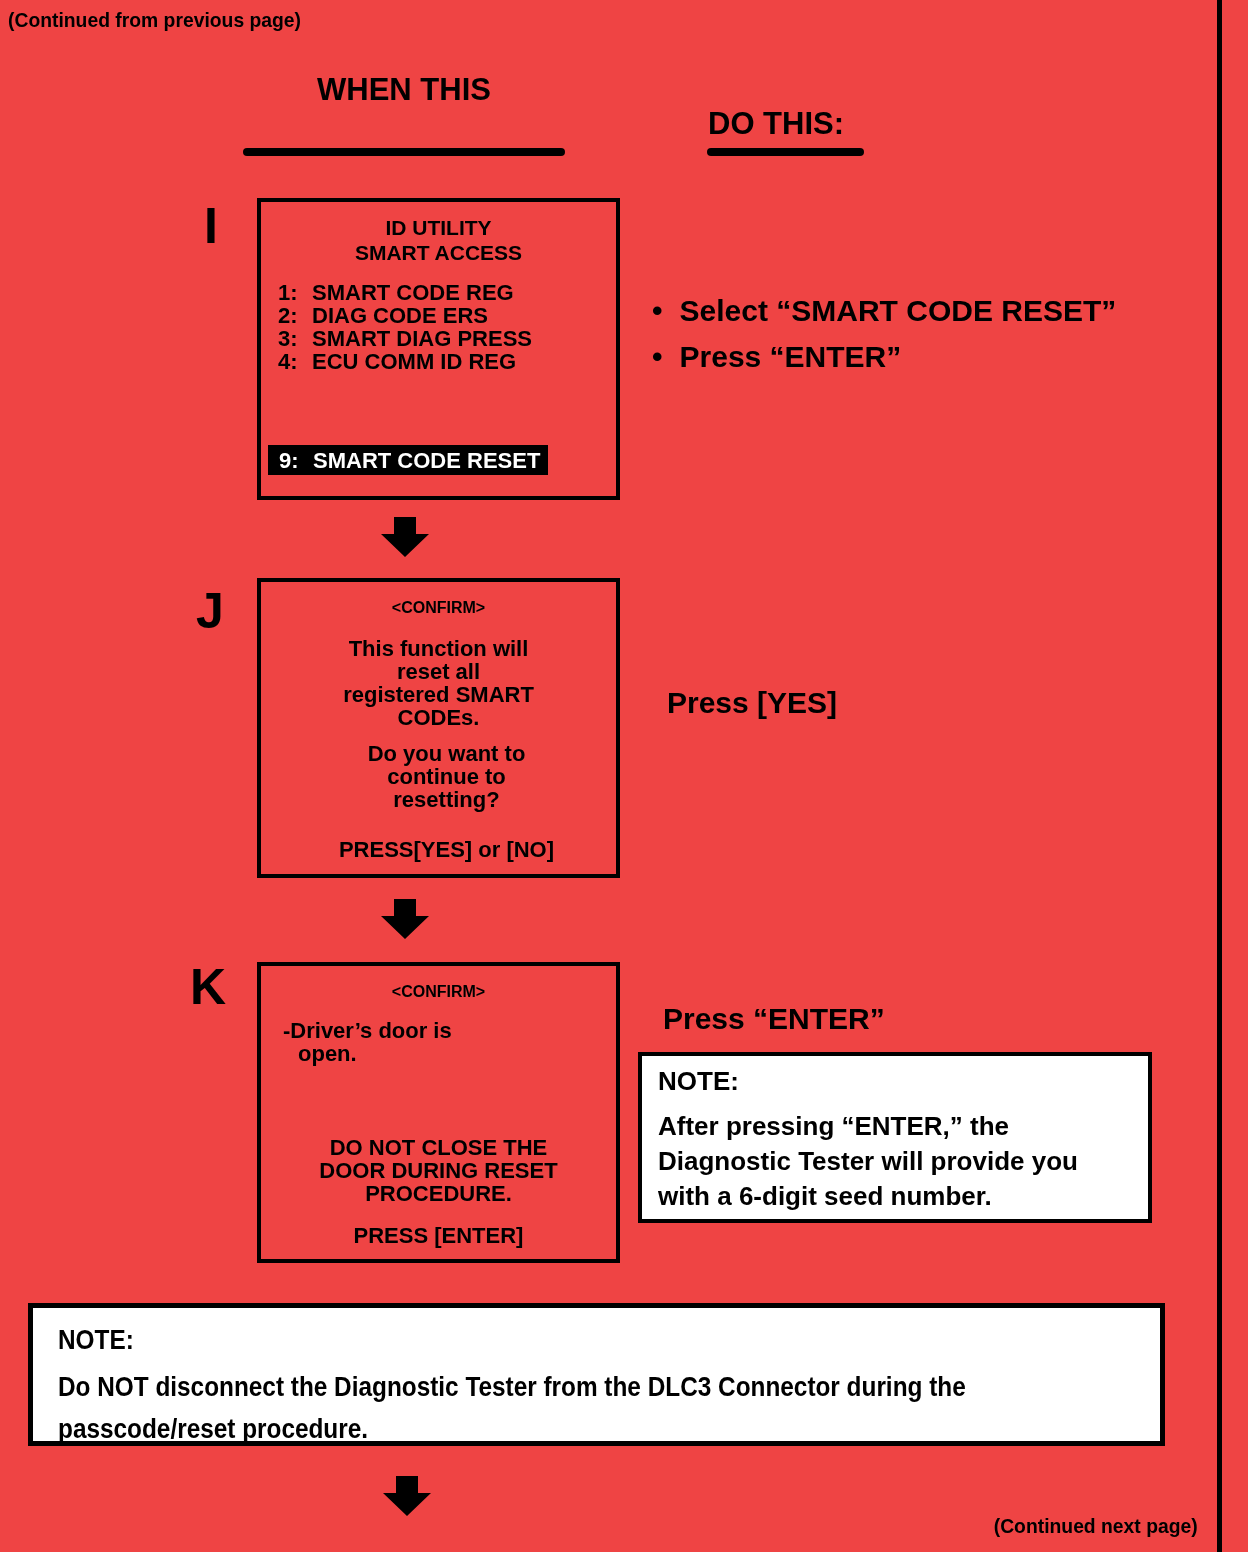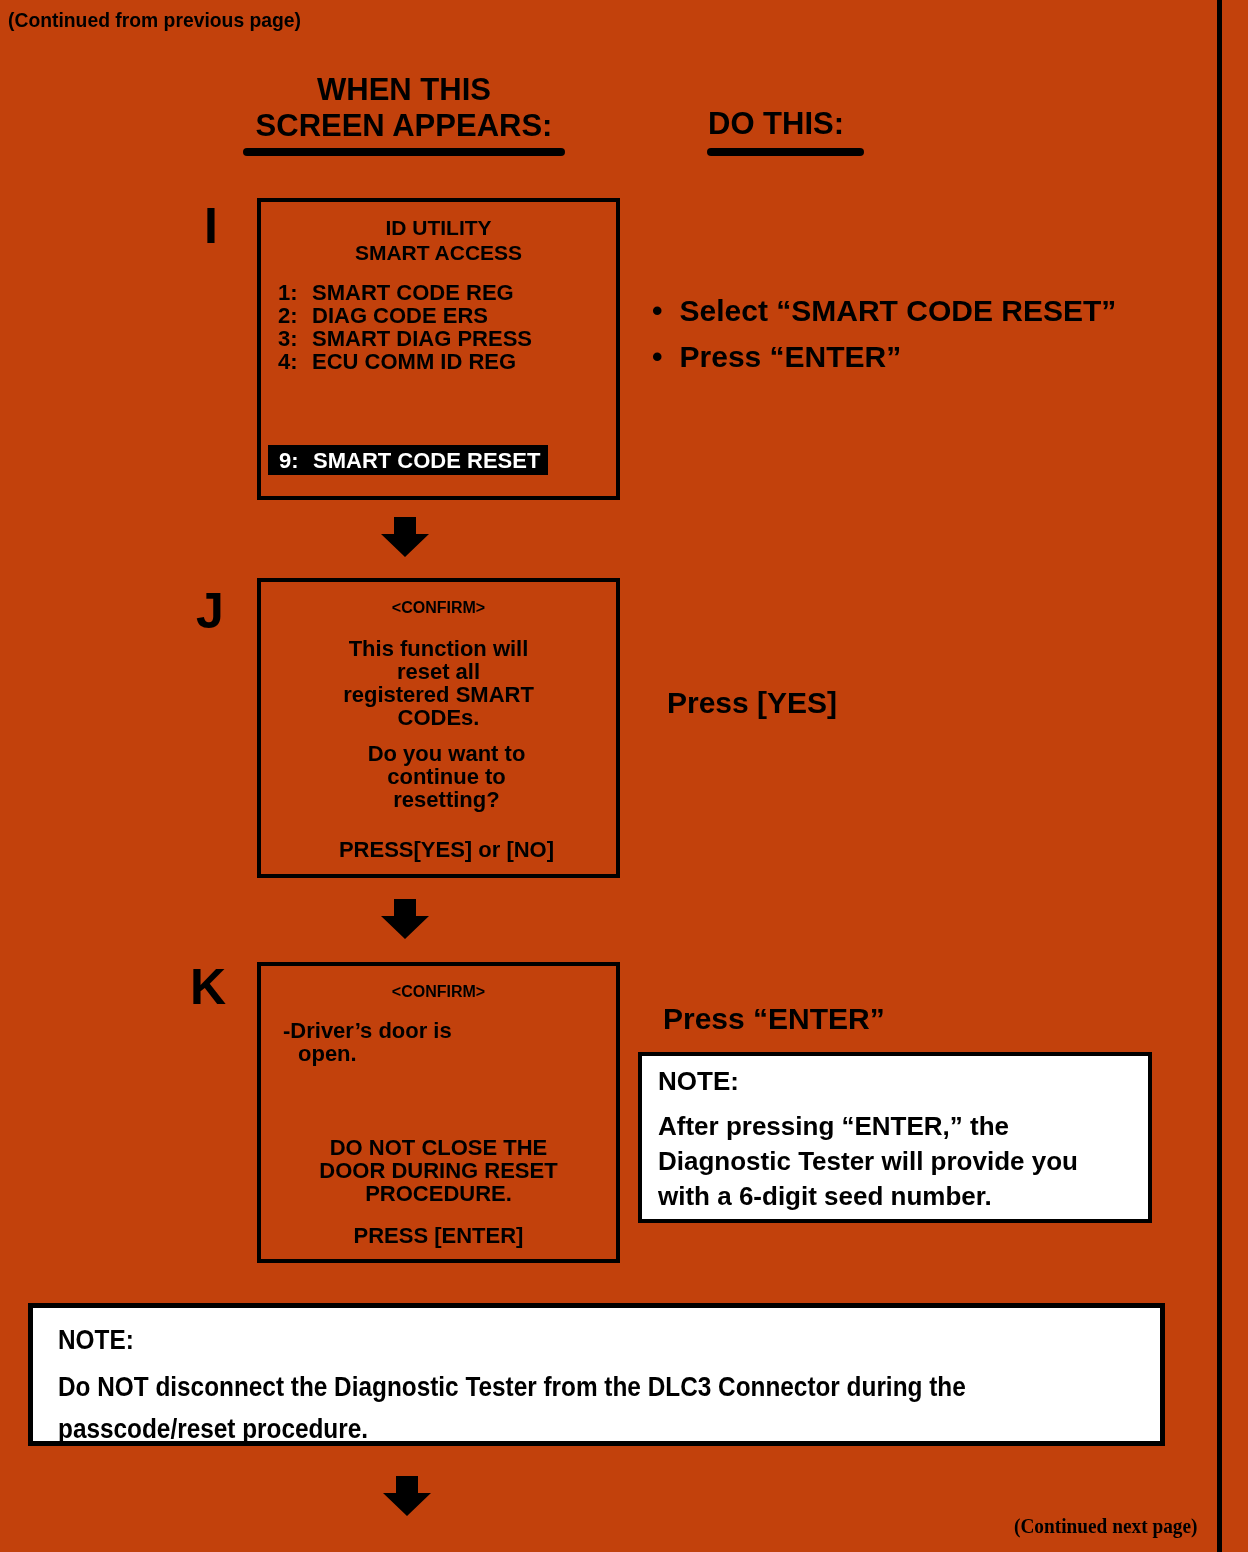--- a/index.html
+++ b/index.html
@@ -1,28 +1,28 @@
 <!DOCTYPE html>
 <html><head>
 <meta charset="utf-8">
 <style>
   html,body{margin:0;padding:0;background:#fff;}
   .page{
-    position:relative;width:1248px;height:1552px;background:#c2410c;color:#000000;
+    position:relative;width:1248px;height:1552px;background:#ef4444;color:#000000;
     font-family:"Liberation Sans",sans-serif;font-weight:700;overflow:hidden;
   }
   .abs{position:absolute;}
 
   
   .page-rule{position:absolute;left:1217px;top:0;width:5px;height:1552px;background:#000;}
 
   
   .cont{font-size:21px;white-space:nowrap;}
   .cont-from{left:8px;top:8px;}
-  .cont-next{top:1514px;right:50px;text-align:right;font-family:Liberation Serif, serif;}
+  .cont-next{top:1514px;right:50px;text-align:right;}
   .squeezeL{display:inline-block;transform:scaleX(0.92);transform-origin:0 0;}
   .squeezeR{display:inline-block;transform:scaleX(0.92);transform-origin:100% 0;}
 
   
   .hdr{font-size:31px;line-height:36px;white-space:nowrap;}
   .hdr-left{left:243px;top:72px;width:322px;text-align:center;}
   .hdr-right{left:708px;top:106px;}
   .rule{background:#000;height:8px;border-radius:4px;}
   .rule-left{left:243px;top:148px;width:322px;}
   .rule-right{left:707px;top:148px;width:157px;}
@@ -86,21 +86,20 @@
 <div class="page">
 
   <div class="page-rule"></div>
 
   <div class="abs cont cont-from">
     <span class="squeezeL">(Continued from previous page)</span>
   </div>
 
   <div class="abs hdr hdr-left">
     <div>WHEN THIS</div>
-    <div>SCREEN APPEARS:</div>
   </div>
   <div class="abs rule rule-left"></div>
   <div class="abs hdr hdr-right">DO THIS:</div>
   <div class="abs rule rule-right"></div>
 
   <div class="abs step-label lbl-i">I</div>
   <div class="screen screen-i">
     <div class="scr-title">
       <div>ID UTILITY</div>
       <div>SMART ACCESS</div>

